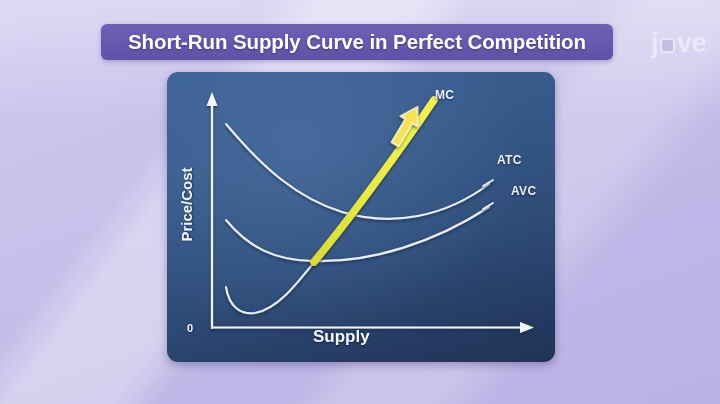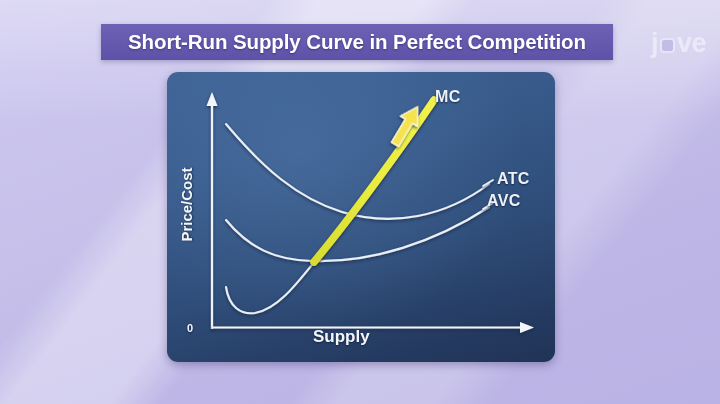--- a/index.html
+++ b/index.html
@@ -32,21 +32,21 @@
     position:absolute; left:0; top:0; width:100%; height:120px;
     background:linear-gradient(180deg, rgba(255,255,255,0.30), rgba(255,255,255,0));
     pointer-events:none;
   }
 
   
   #title-banner {
     position:absolute; left:101px; top:24px;
     width:512px; height:36px;
     background:linear-gradient(180deg,#6d61b4 0%,#665ab0 50%,#5d52a6 100%);
-    border-radius:0;
+    border-radius:6px;
     display:flex; align-items:center; justify-content:center;
     box-shadow:0 2px 5px rgba(60,45,110,0.30);
   }
   #title-text {
     color:#ffffff;
     font-size:20.5px;
     font-weight:bold;
     letter-spacing:-0.1px;
     white-space:nowrap;
     text-shadow:0 1px 2px rgba(40,28,85,0.55);
@@ -110,28 +110,28 @@
     font-size:17px;
   }
   #origin-label {
     left:20px; top:250px;
     font-size:11px;
     font-weight:bold;
   }
   .curve-label {
     position:absolute;
     color:#eef2f8;
-    font-size:16px;
+    font-size:12px;
     font-weight:bold;
     letter-spacing:0.3px;
     text-shadow:0 1px 2px rgba(10,25,50,0.75);
   }
   #label-mc  { left:268px; top:16px; }
-  #label-atc { left:330px; top:98px; }
-  #label-avc { left:320px; top:112px;margin-top:8px; }
+  #label-atc { left:330px; top:81px; }
+  #label-avc { left:344px; top:112px; }
 </style>
 </head>
 <body>
 
 <div id="bg-root">
   <div id="bg-topglow"></div>
 </div>
 
 <div id="title-banner">
   <span id="title-text">Short-Run Supply Curve in Perfect Competition</span>

